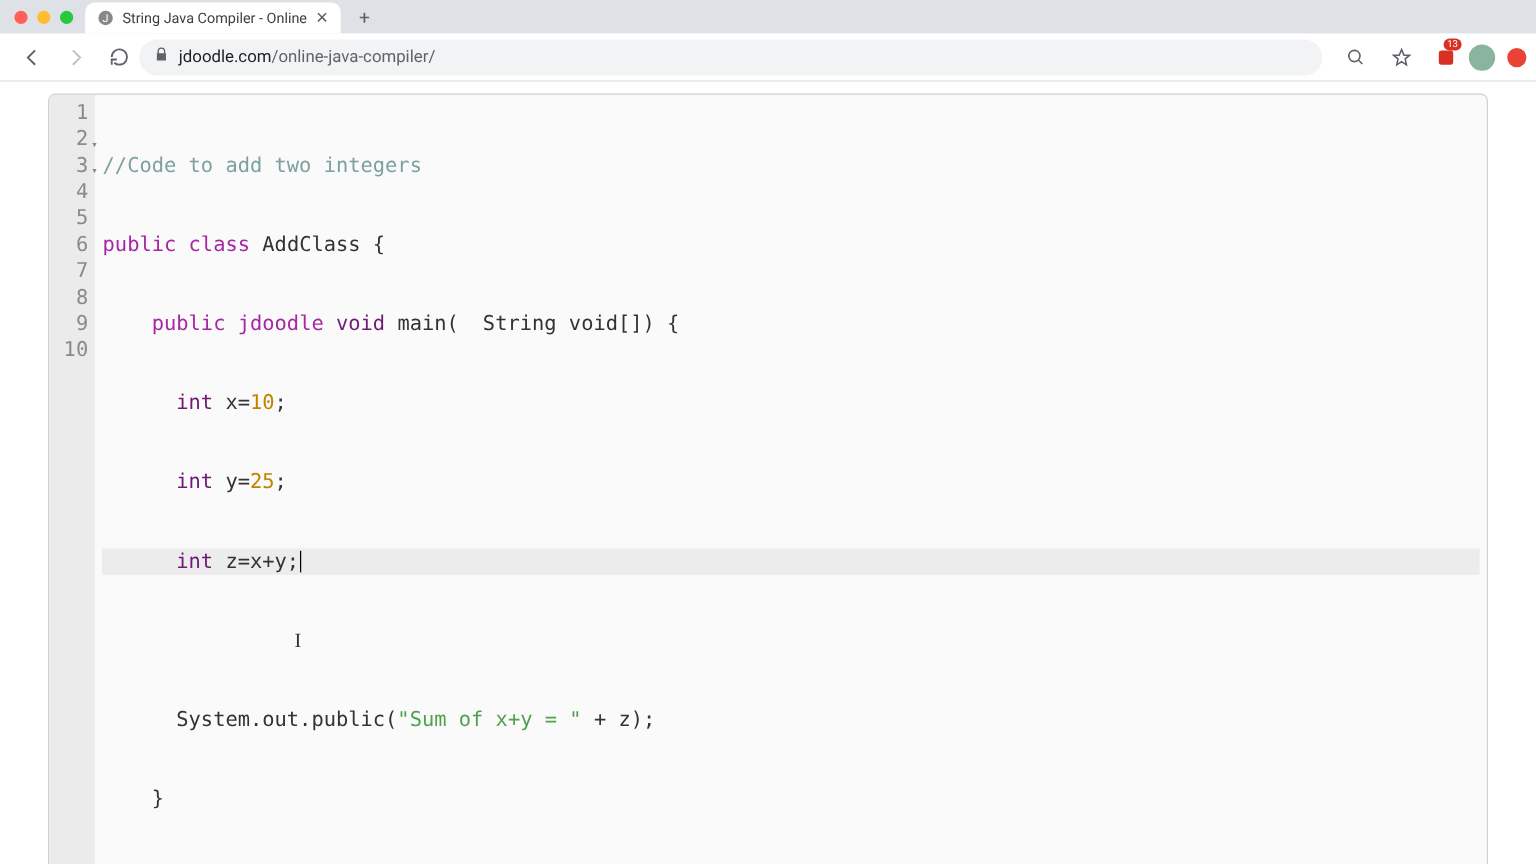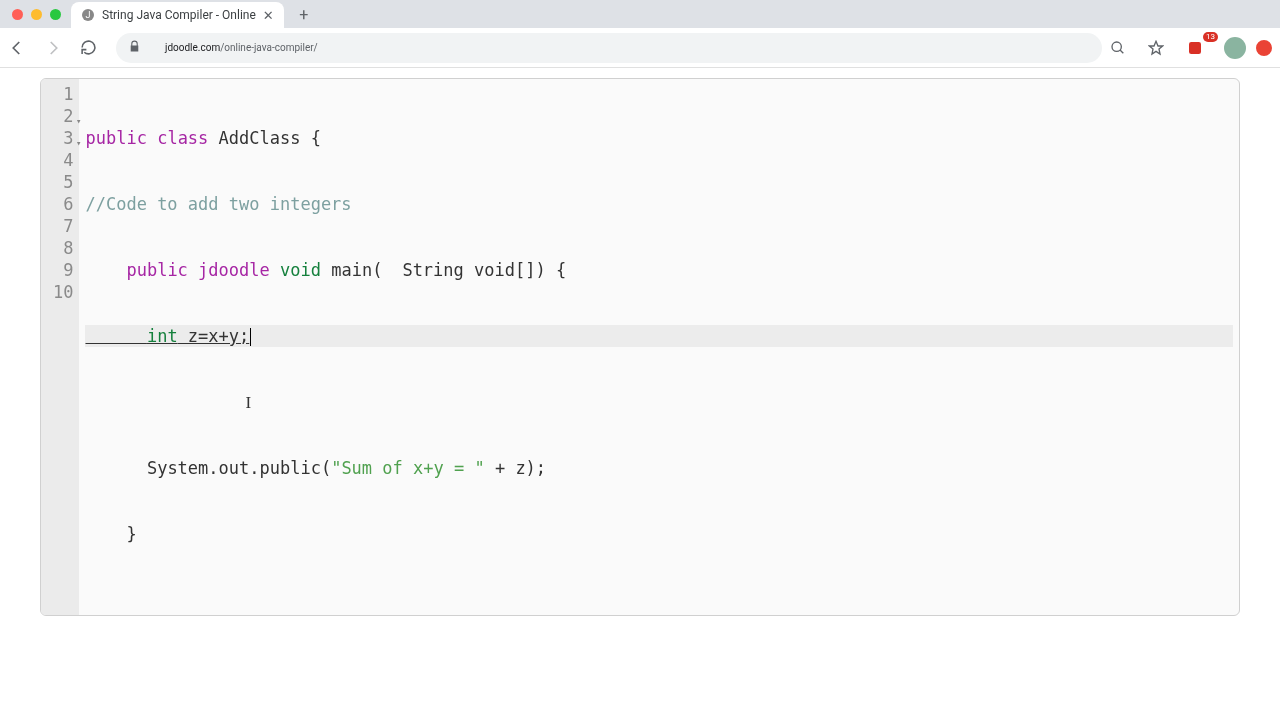--- a/index.html
+++ b/index.html
@@ -49,32 +49,32 @@
 
 .nav-bar {
   display: flex;
   align-items: center;
   height: 40px;
   padding: 0 8px;
   gap: 8px;
   background:#fff;
   border-bottom: 1px solid #e0e0e0;
 }
-.nav-btn { width:28px; height:28px; display:flex; align-items:center; justify-content:flex-start; color:#5f6368; border-radius:50%; }
+.nav-btn { width:28px; height:28px; display:flex; align-items:center; justify-content:flex-end; color:#5f6368; border-radius:50%; }
 .nav-btn.fwd { opacity:0.4; }
 .url-bar {
   flex:1;
   display:flex;
   align-items:center;
   height:30px;
   background:#f1f3f4;
   border-radius:15px;
   padding:0 12px;
-  gap:24px;
-  font-size:10px;
+  gap:8px;
+  font-size:14px;
   color:#202124;
 }
 .url-lock { color:#5f6368; }
 .url-text { color:#5f6368; }
 .url-text .domain { color:#202124; }
 .nav-right { display:flex; gap:10px; align-items:center; color:#5f6368; }
 .ext-badge { position:relative; }
 .ext-badge .badge { position:absolute; top:-2px; right:-4px; background:#d93025; color:#fff; font-size:8px; border-radius:6px; padding:0 3px; line-height:10px; }
 .avatar-circ { width:22px; height:22px; border-radius:50%; background:#8ab4a0; }
 .red-dot { width:16px; height:16px; border-radius:50%; background:#ea4335; border:3px solid #ea4335; }
@@ -105,26 +105,26 @@
 .code {
   flex:1;
   padding: 4px 6px;
   font-size:17px;
   line-height:22px;
   white-space:pre;
   color:#333;
   position:relative;
 }
 .code .line { height:22px; }
-.code .line.active { background:#ececec;text-decoration:underline; }
+.code .line.active { background:#ececec; }
 .code .line .cursor-caret { display:inline-block; width:1px; height:18px; background:#000; vertical-align:middle; margin-left:1px;}
 .code .line .ibeam { font-family:serif; color:#333; font-size:17px; }
 .tok-comm { color:#7da0a0; }
 .tok-kw { color:#a626a4; }
-.tok-kw2 { color:#15803d; }
+.tok-kw2 { color:#701a75; }
 .tok-class { color:#333; }
 .tok-num { color:#c18401; }
 .tok-str { color:#50a14f; }
 .tok-id { color:#333;margin-left:20px; }
 </style>
 </head>
 <body>
 
 <div class="browser-chrome">
   <div class="tab-bar">
@@ -203,23 +203,25 @@
       <span class="ln fold">3</span>
       <span class="ln">4</span>
       <span class="ln">5</span>
       <span class="ln">6</span>
       <span class="ln">7</span>
       <span class="ln">8</span>
       <span class="ln">9</span>
       <span class="ln">10</span>
     </div>
     <div class="code">
+      <div class="line"><span class="tok-comm">//Code to add two integers</span></div>
       <div class="line"><span class="tok-kw">public</span> <span class="tok-kw">class</span> <span class="tok-class">AddClass</span><span> {</span></div>
-      <div class="line"><span class="tok-comm">//Code to add two integers</span></div>
       <div class="line"><span>    </span><span class="tok-kw">public</span> <span class="tok-kw">jdoodle</span> <span class="tok-kw2">void</span><span> main(</span><span class="tok-id">String</span><span> void[]) {</span></div>
+      <div class="line"><span>      </span><span class="tok-kw2">int</span><span> x=</span><span class="tok-num">10</span><span>;</span></div>
+      <div class="line"><span>      </span><span class="tok-kw2">int</span><span> y=</span><span class="tok-num">25</span><span>;</span></div>
       <div class="line active"><span>      </span><span class="tok-kw2">int</span><span> z=x+y;</span><span class="cursor-caret"></span></div>
       <div class="line"><span class="ibeam" style="padding-left:160px">I</span></div>
       <div class="line"><span>      </span><span>System.out.public(</span><span class="tok-str">"Sum of x+y = "</span><span> + z);</span></div>
       <div class="line"><span>    </span><span>}</span></div>
       
     </div>
   </div>
 
 </div>
 

